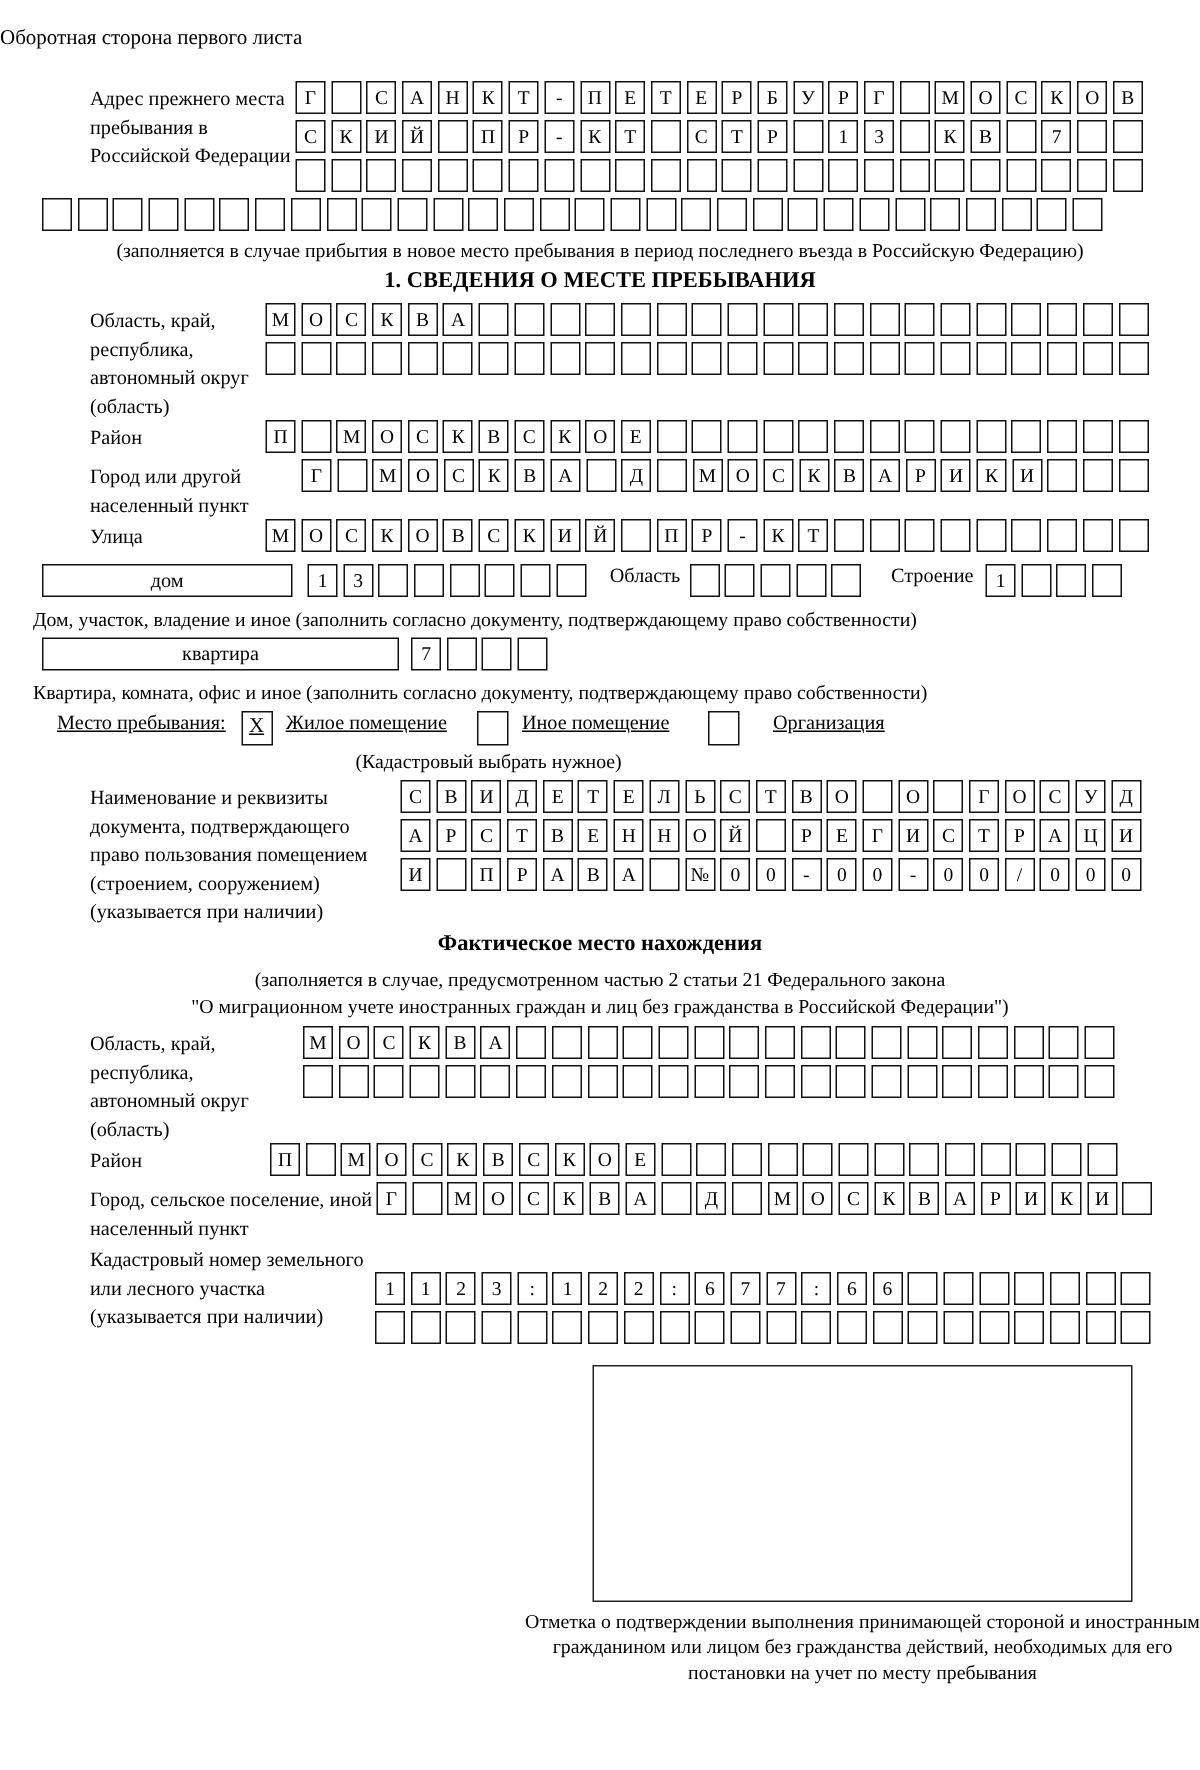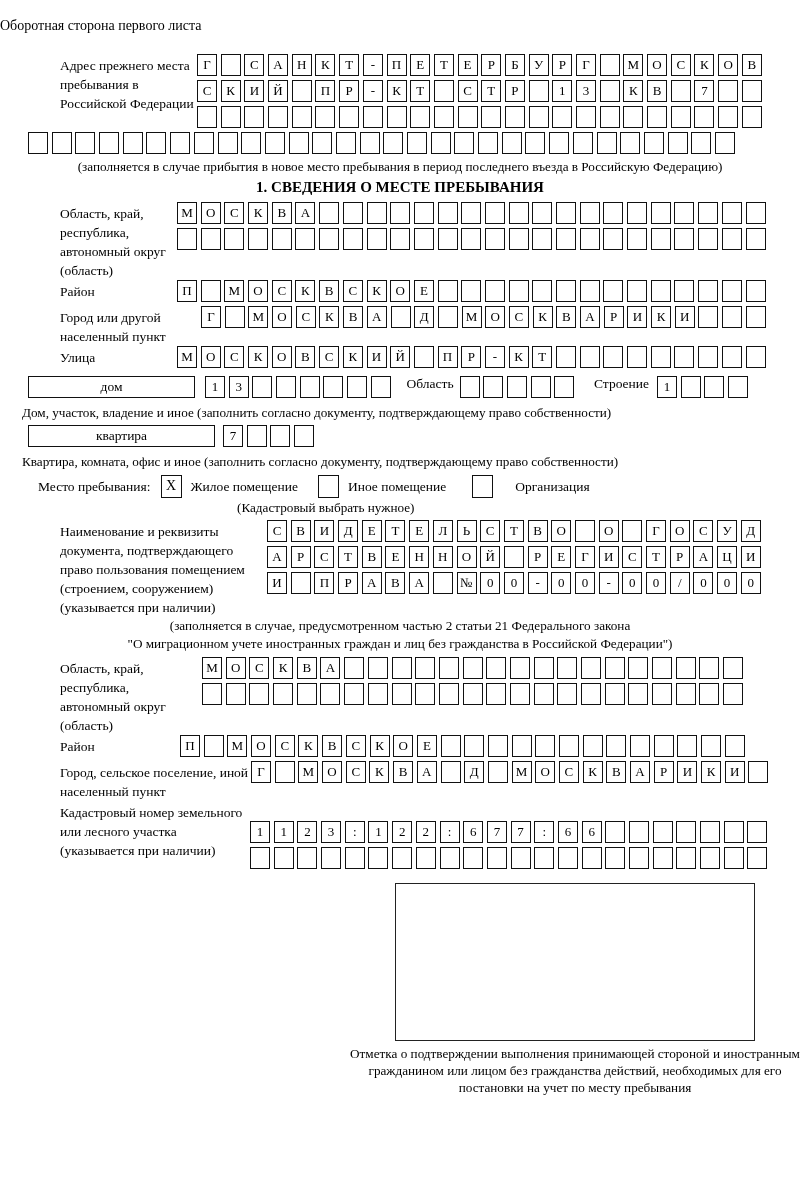--- a/index.html
+++ b/index.html
@@ -44,26 +44,26 @@
 
   .addr-block { margin-top:20px; }
   .fullrow { margin-left:28px; }
 
   .dom-row, .kv-row { display:flex; align-items:flex-start; margin-left:28px; height:22px; margin-bottom:6px; margin-top:4px; }
   .wide-box {
     box-sizing:border-box; border:1.6px solid #111; height:22px;
     text-align:center; line-height:19px; font-size:13.5px;
   }
   .dom-box { width:167px; margin-right:10px; }
-  .kv-box  { width:187px; margin-right:8px; }
+  .kv-box  { width:238px; margin-right:8px; }
   .inline-label { font-size:13.5px; }
   .korpus-label { margin-left:12px; margin-right:6px; }
   .stroenie-label { margin-left:16px; margin-right:8px; }
 
-  .stay-row { display:flex; align-items:center; margin-left:38px; height:25px; margin-top:4px; }
+  .stay-row { display:flex; margin-left:38px; height:25px; margin-top:4px;text-decoration:underline; }
   .checkbox {
     display:inline-block; box-sizing:border-box; width:21px; height:23px;
     border:1.6px solid #111; text-align:center; line-height:20px; font-size:14px;
   }
   .gap10 { margin-right:10px; } .gap9 { margin-right:9px; }
   .gap20 { margin-right:20px; } .gap26 { margin-right:26px; } .gap22 { margin-right:22px; }
   .choose-note { margin-left:237px; margin-bottom:4px; }
 
   .pt20 { padding-top:20px; }
 
@@ -155,20 +155,21 @@
 
   <div class="field">
     <div class="label lw245">Наименование и реквизиты документа, подтверждающего право пользования помещением (строением, сооружением) (указывается при наличии)</div>
     <div class="rows">
       <div class="cellrow"><span class="cell">С</span><span class="cell">В</span><span class="cell">И</span><span class="cell">Д</span><span class="cell">Е</span><span class="cell">Т</span><span class="cell">Е</span><span class="cell">Л</span><span class="cell">Ь</span><span class="cell">С</span><span class="cell">Т</span><span class="cell">В</span><span class="cell">О</span><span class="cell"></span><span class="cell">О</span><span class="cell"></span><span class="cell">Г</span><span class="cell">О</span><span class="cell">С</span><span class="cell">У</span><span class="cell">Д</span></div>
       <div class="cellrow"><span class="cell">А</span><span class="cell">Р</span><span class="cell">С</span><span class="cell">Т</span><span class="cell">В</span><span class="cell">Е</span><span class="cell">Н</span><span class="cell">Н</span><span class="cell">О</span><span class="cell">Й</span><span class="cell"></span><span class="cell">Р</span><span class="cell">Е</span><span class="cell">Г</span><span class="cell">И</span><span class="cell">С</span><span class="cell">Т</span><span class="cell">Р</span><span class="cell">А</span><span class="cell">Ц</span><span class="cell">И</span></div>
       <div class="cellrow"><span class="cell">И</span><span class="cell"></span><span class="cell">П</span><span class="cell">Р</span><span class="cell">А</span><span class="cell">В</span><span class="cell">А</span><span class="cell"></span><span class="cell">№</span><span class="cell">0</span><span class="cell">0</span><span class="cell">-</span><span class="cell">0</span><span class="cell">0</span><span class="cell">-</span><span class="cell">0</span><span class="cell">0</span><span class="cell">/</span><span class="cell">0</span><span class="cell">0</span><span class="cell">0</span></div>
     </div>
   </div>
 
+  <div class="section-title">Фактическое место нахождения</div>
   <div class="notes">
     <div>(заполняется в случае, предусмотренном частью 2 статьи 21 Федерального закона</div>
     <div>"О миграционном учете иностранных граждан и лиц без гражданства в Российской Федерации")</div>
   </div>
 
   <div class="field">
     <div class="label lw180">Область, край, республика, автономный округ (область)</div>
     <div class="rows">
       <div class="cellrow"><span class="cell">М</span><span class="cell">О</span><span class="cell">С</span><span class="cell">К</span><span class="cell">В</span><span class="cell">А</span><span class="cell"></span><span class="cell"></span><span class="cell"></span><span class="cell"></span><span class="cell"></span><span class="cell"></span><span class="cell"></span><span class="cell"></span><span class="cell"></span><span class="cell"></span><span class="cell"></span><span class="cell"></span><span class="cell"></span><span class="cell"></span><span class="cell"></span><span class="cell"></span><span class="cell"></span></div>
       <div class="cellrow"><span class="cell"></span><span class="cell"></span><span class="cell"></span><span class="cell"></span><span class="cell"></span><span class="cell"></span><span class="cell"></span><span class="cell"></span><span class="cell"></span><span class="cell"></span><span class="cell"></span><span class="cell"></span><span class="cell"></span><span class="cell"></span><span class="cell"></span><span class="cell"></span><span class="cell"></span><span class="cell"></span><span class="cell"></span><span class="cell"></span><span class="cell"></span><span class="cell"></span><span class="cell"></span></div>

